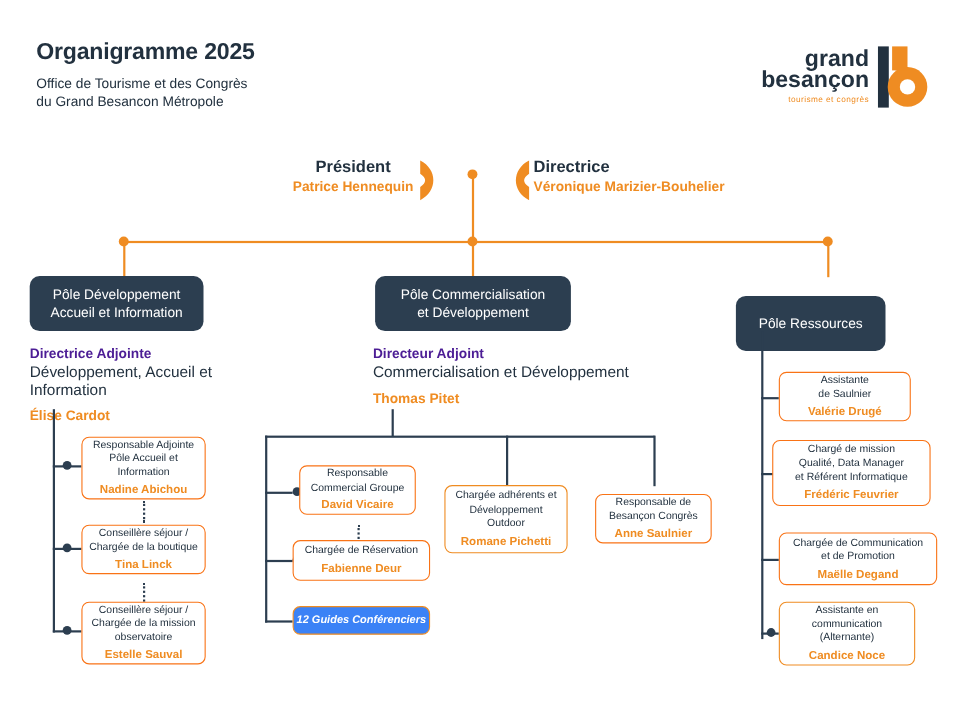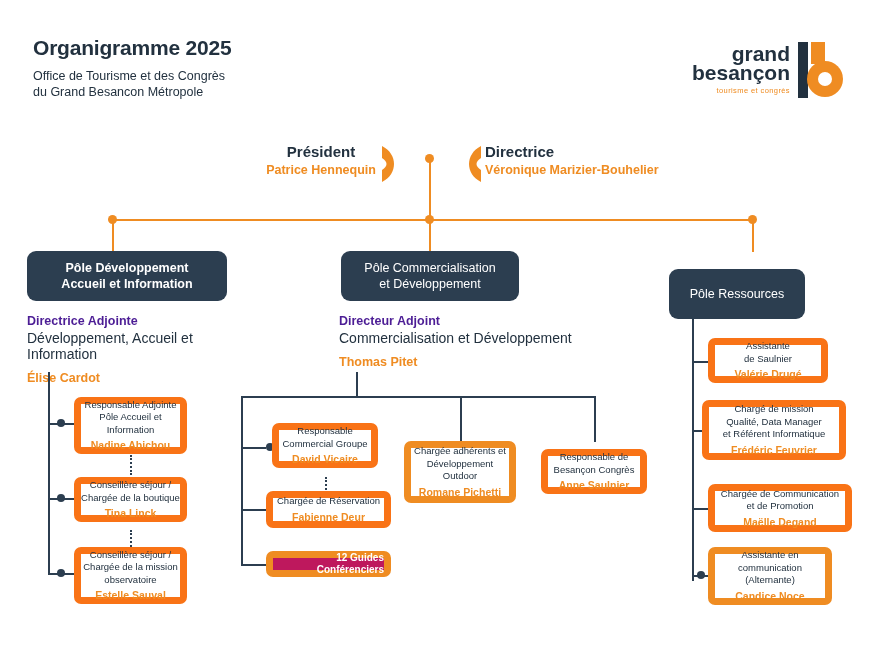--- a/index.html
+++ b/index.html
@@ -62,32 +62,32 @@
 
   
   .adj { position: absolute; }
   .adj .r1 { font-size: 12.5px; font-weight: bold; color:#4c1d95; }
   .adj .r2 { font-size: 14px; color:#22313f; margin-top: 2px; }
   .adj .r3 { font-size: 12.5px; font-weight: bold; color:#ef8c22; margin-top: 9px; }
 
   
   .card {
     position: absolute;
-    border: 7px solid #f97316;
+    border: 1px solid #f97316;
     border-radius: 7px;
     background: #fff;
     text-align: right;
     display:flex; flex-direction:column; align-items:center; justify-content:center;
     padding: 6px 0;
   }
   .card .t { font-size: 9.5px; line-height: 12.5px; color:#22313f; }
   .card .n { font-size: 10.5px; line-height: 13px; font-weight: bold; color:#ef8c22; margin-top: 3px; }
   .card.orange-outline { border-color:#ef8c22; }
   .card.filled {
-    background:#be185d; border-color:#ef8c22; border-radius: 7px;
+    background:#3b82f6; border-color:#ef8c22; border-radius: 7px; font-style: italic;
   }
   .card.filled .t { color:#ffffff; font-weight: bold; font-size: 10px; }
 
   
   .ln { position:absolute; background:#ef8c22; }
   .ln.h { height: 1.6px; }
   .ln.v { width: 1.6px; }
   .ln.dk { background:#2c3e50; }
   .dot {
     position:absolute; width: 9px; height: 9px; border-radius:50%;
@@ -142,21 +142,21 @@
   <div class="dot" style="left:425px; top:154px;"></div>
 
   <div class="ln h" style="left:113px; top:219px; width:640px;"></div>
   <div class="dot" style="left:108px; top:215px;"></div>
   <div class="dot" style="left:425px; top:215px;"></div>
   <div class="dot" style="left:748px; top:215px;"></div>
   <div class="ln v" style="left:112px; top:219px; height:33px;"></div>
   <div class="ln v" style="left:429px; top:219px; height:33px;"></div>
   <div class="ln v" style="left:752px; top:219px; height:33px;"></div>
 
-  <div class="pole" style="left:27px; top:251px; width:200px; height:50px;font-weight:bold;">
+  <div class="pole" style="left:27px; top:251px; width:158px; height:50px;">
     <div>
       <div>Pôle Développement</div>
       <div>Accueil et Information</div>
     </div>
   </div>
   <div class="pole" style="left:341px; top:251px; width:178px; height:50px;">
     <div>
       <div>Pôle Commercialisation</div>
       <div>et Développement</div>
     </div>

